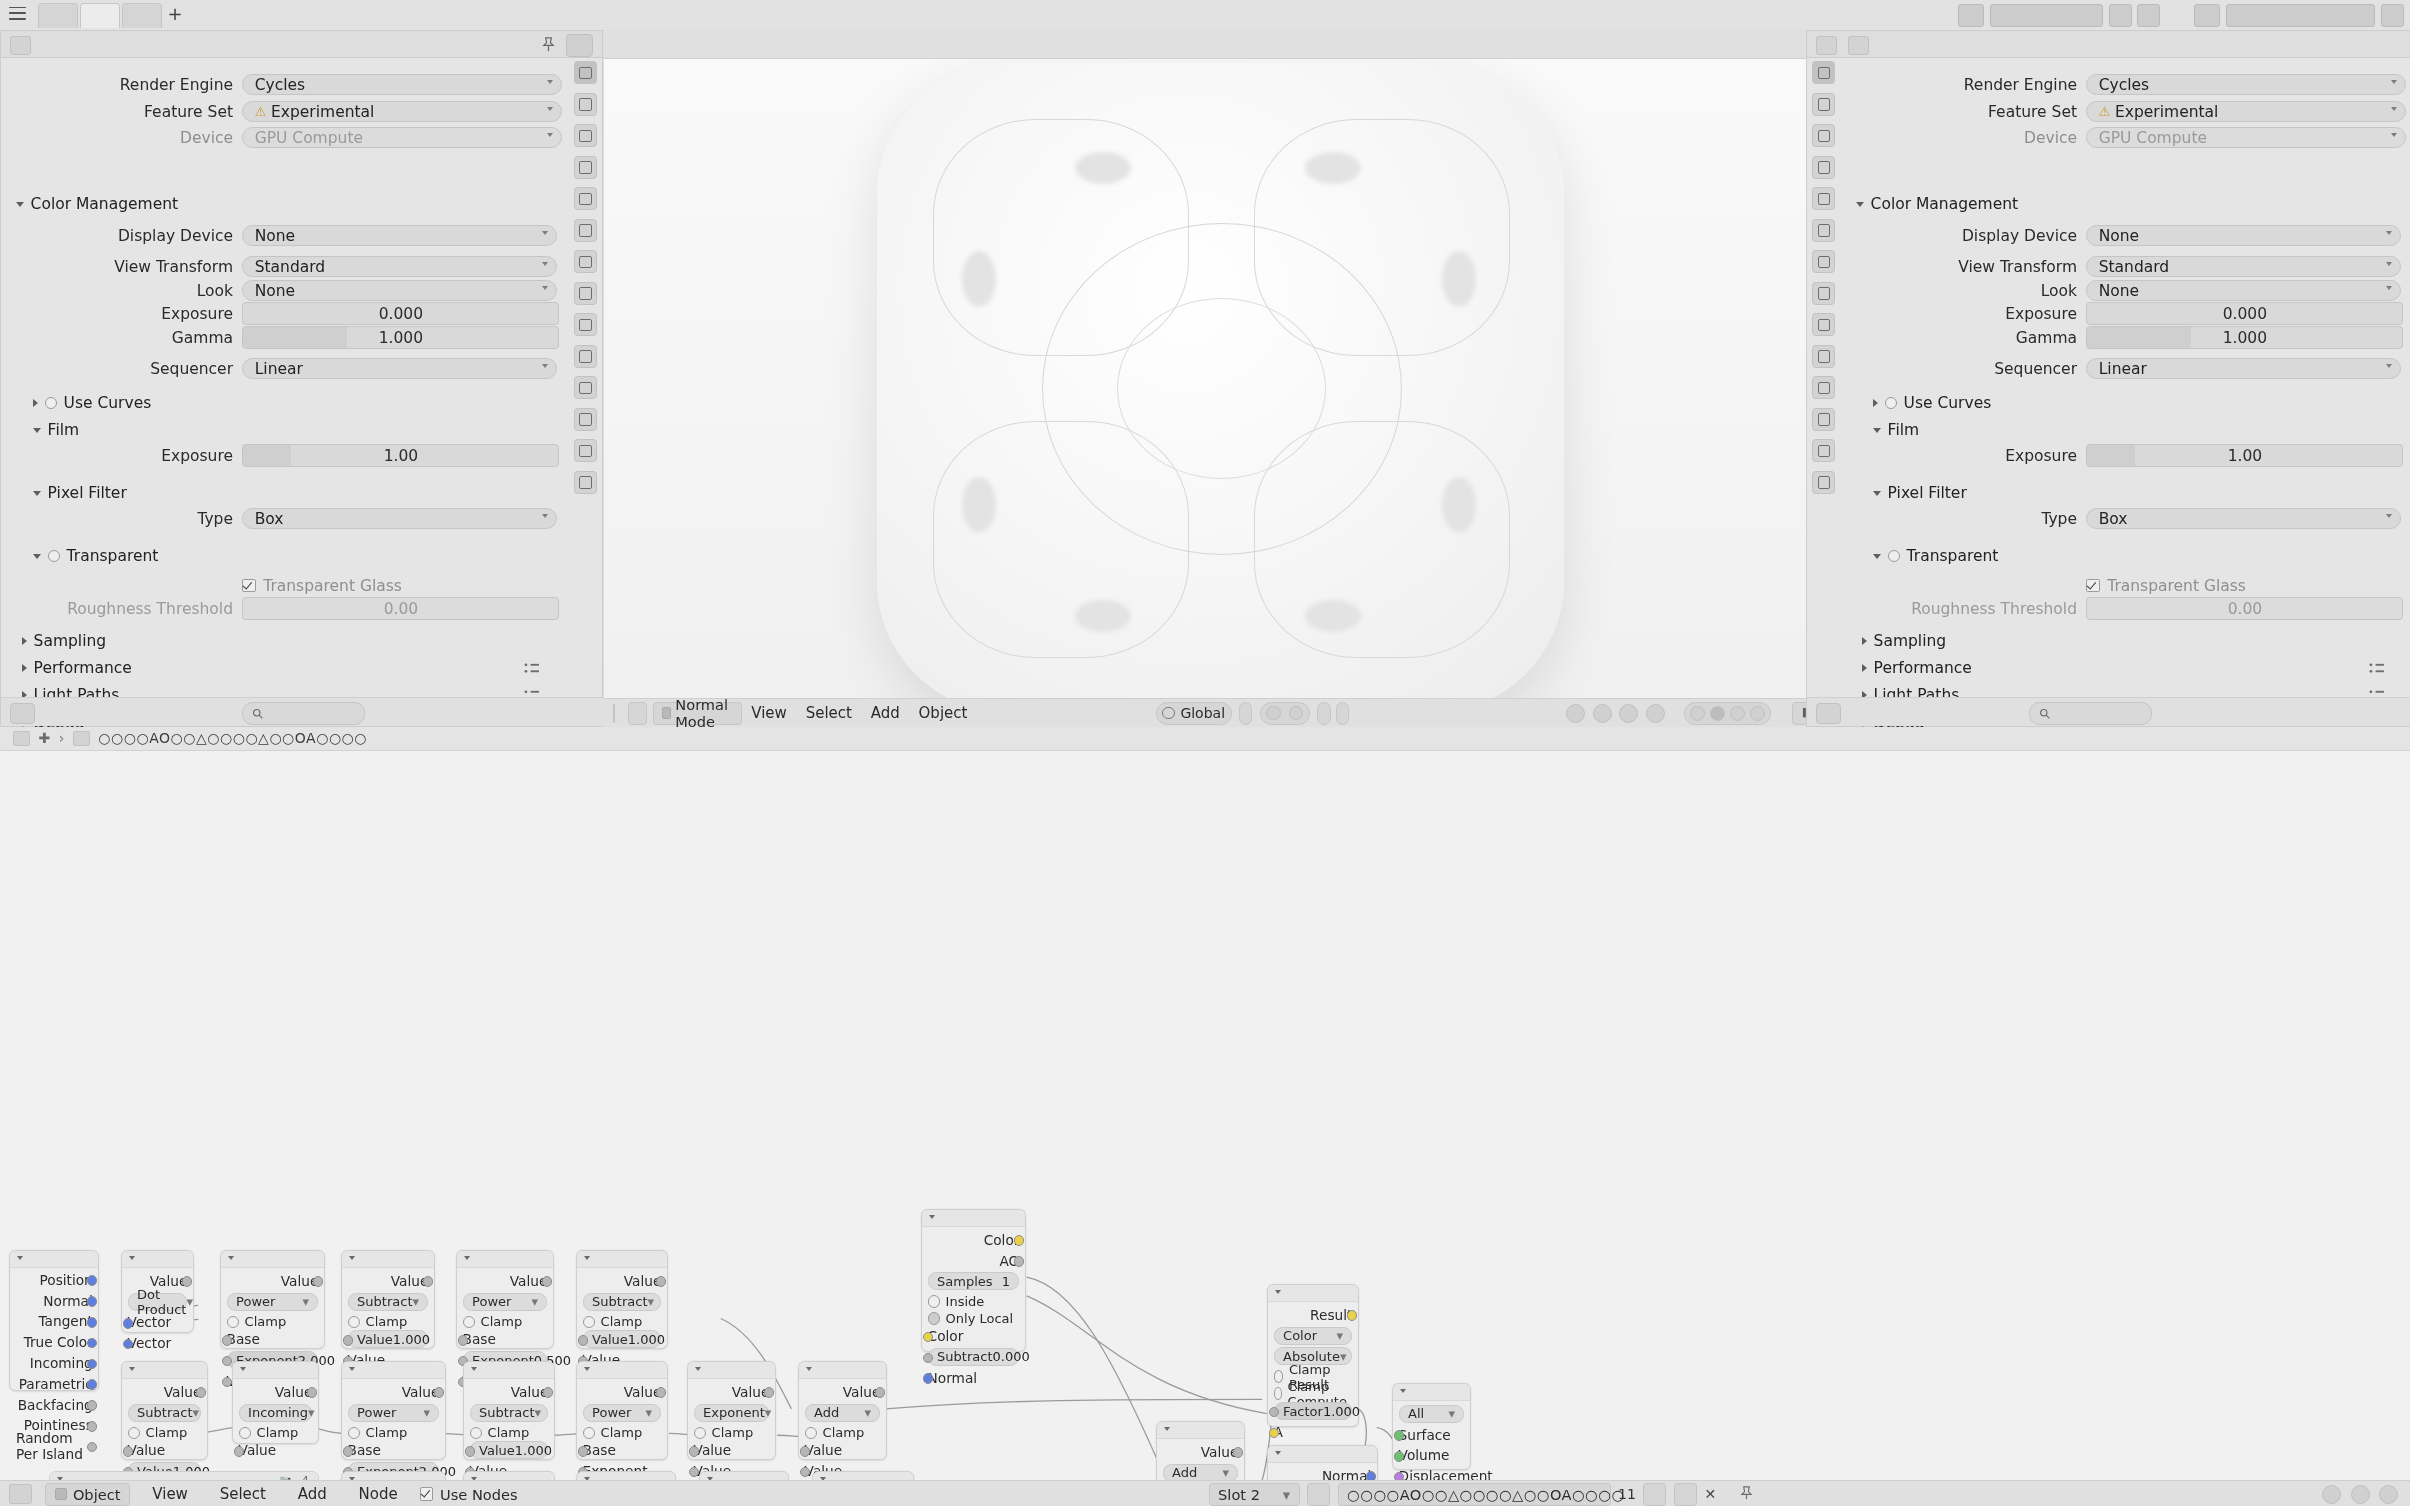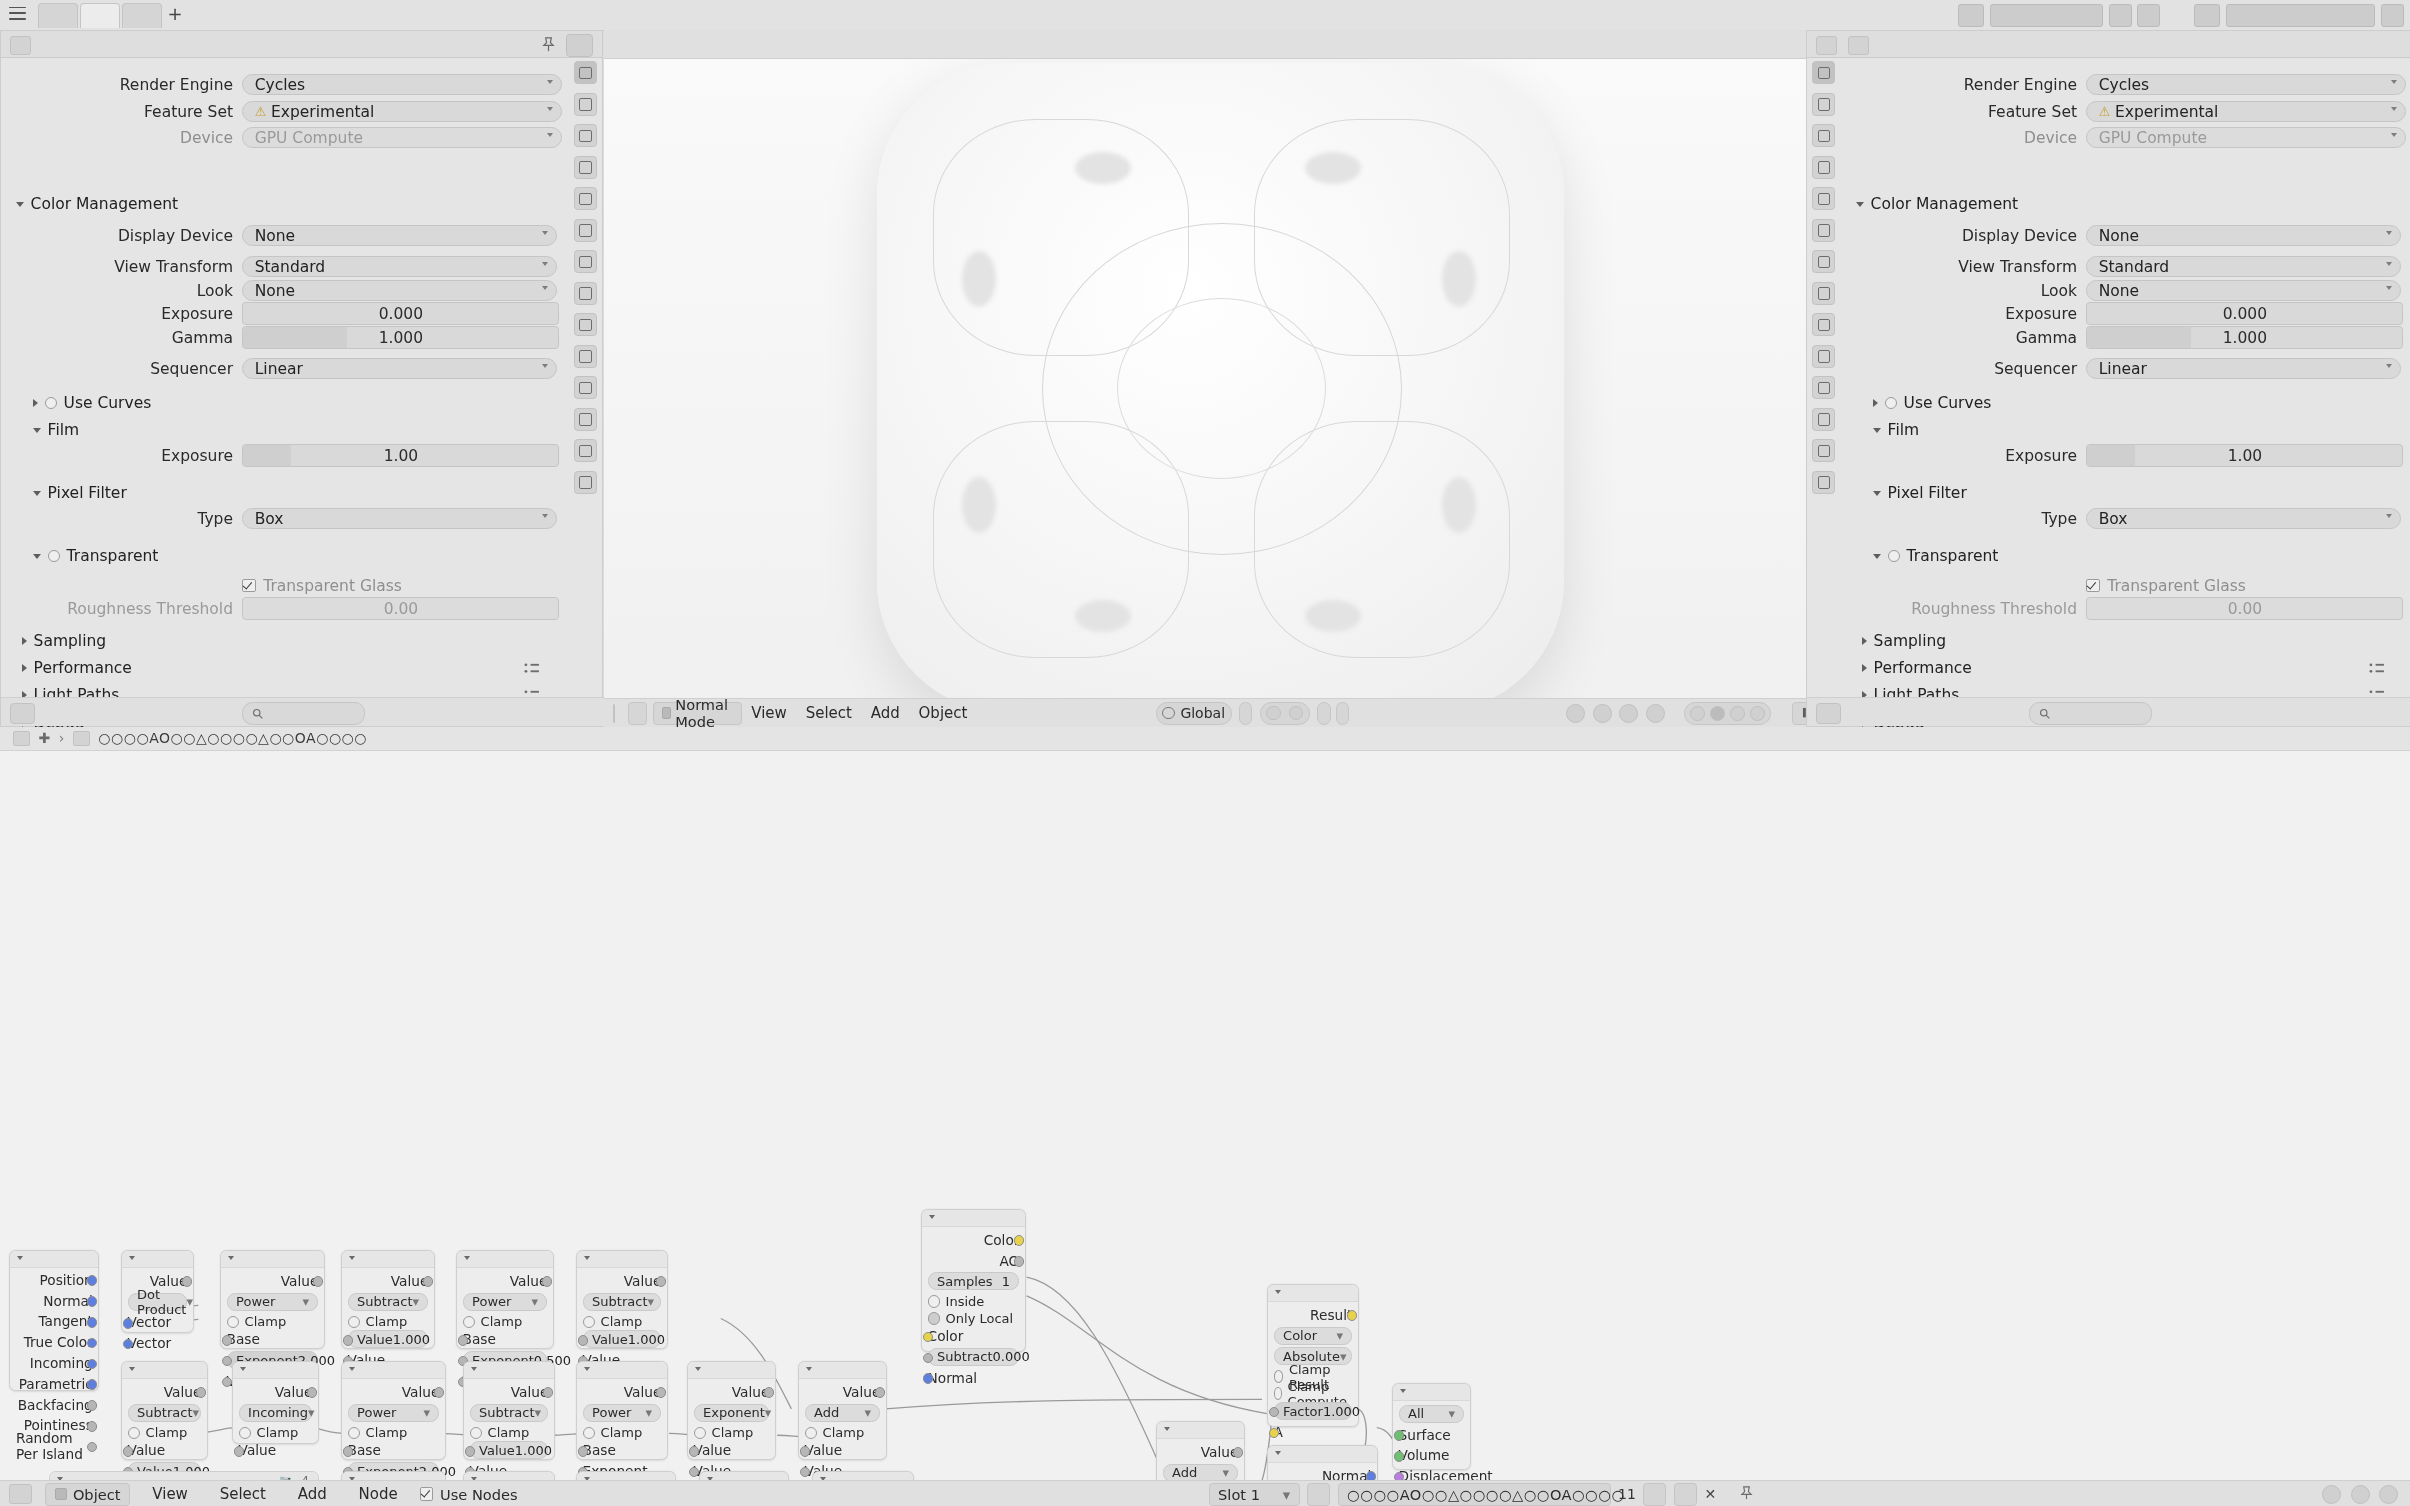--- a/index.html
+++ b/index.html
@@ -1296,21 +1296,21 @@
       <span class="menu-item">Select</span>
       <span class="menu-item">Add</span>
       <span class="menu-item">Node</span>
       <span style="display:flex;align-items:center;gap:6.6px;font-size:14.6px;">
         <span class="cbox on"></span>
         <span>Use Nodes</span>
       </span>
 
       <div style="margin-left:678px;display:flex;align-items:center;gap:7.5px;">
         <div class="hbtn" style="width:72px;justify-content:space-between;">
-          <span>Slot 1</span>
+          <span>Slot 2</span>
             <span style="color:#777;">▾</span>
         </div>
         <div class="sq" style="width:21px;height:21px;"></div>
         <div class="hbtn" style="width:254px;letter-spacing:0.4px;">
           <span>○○○○AO○○△○○○○△○○OA○○○○</span>
         </div>
         <div style="font-size:14px;color:#333;">11</div>
         <div class="sq" style="width:21px;height:21px;"></div>
         <div class="sq" style="width:21px;height:21px;"></div>
         <div style="font-size:14px;color:#444;">✕</div>

